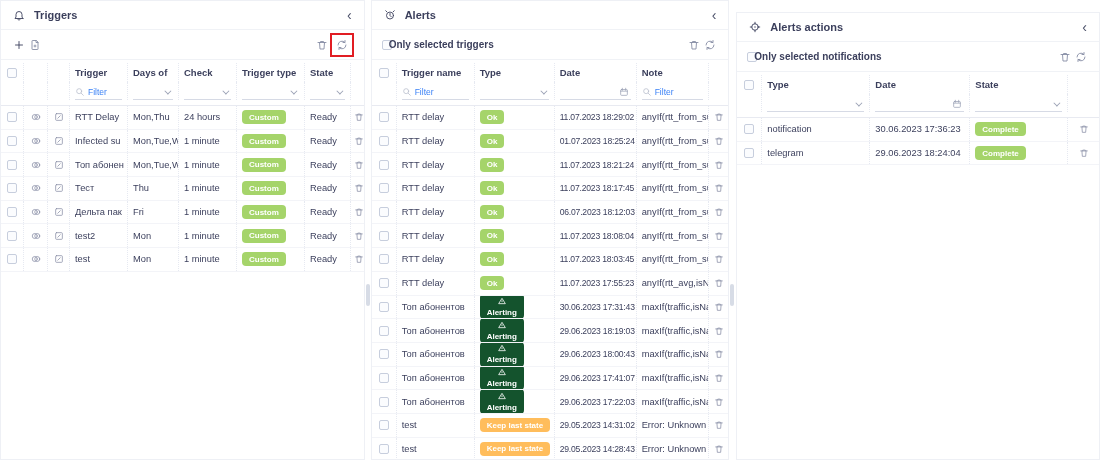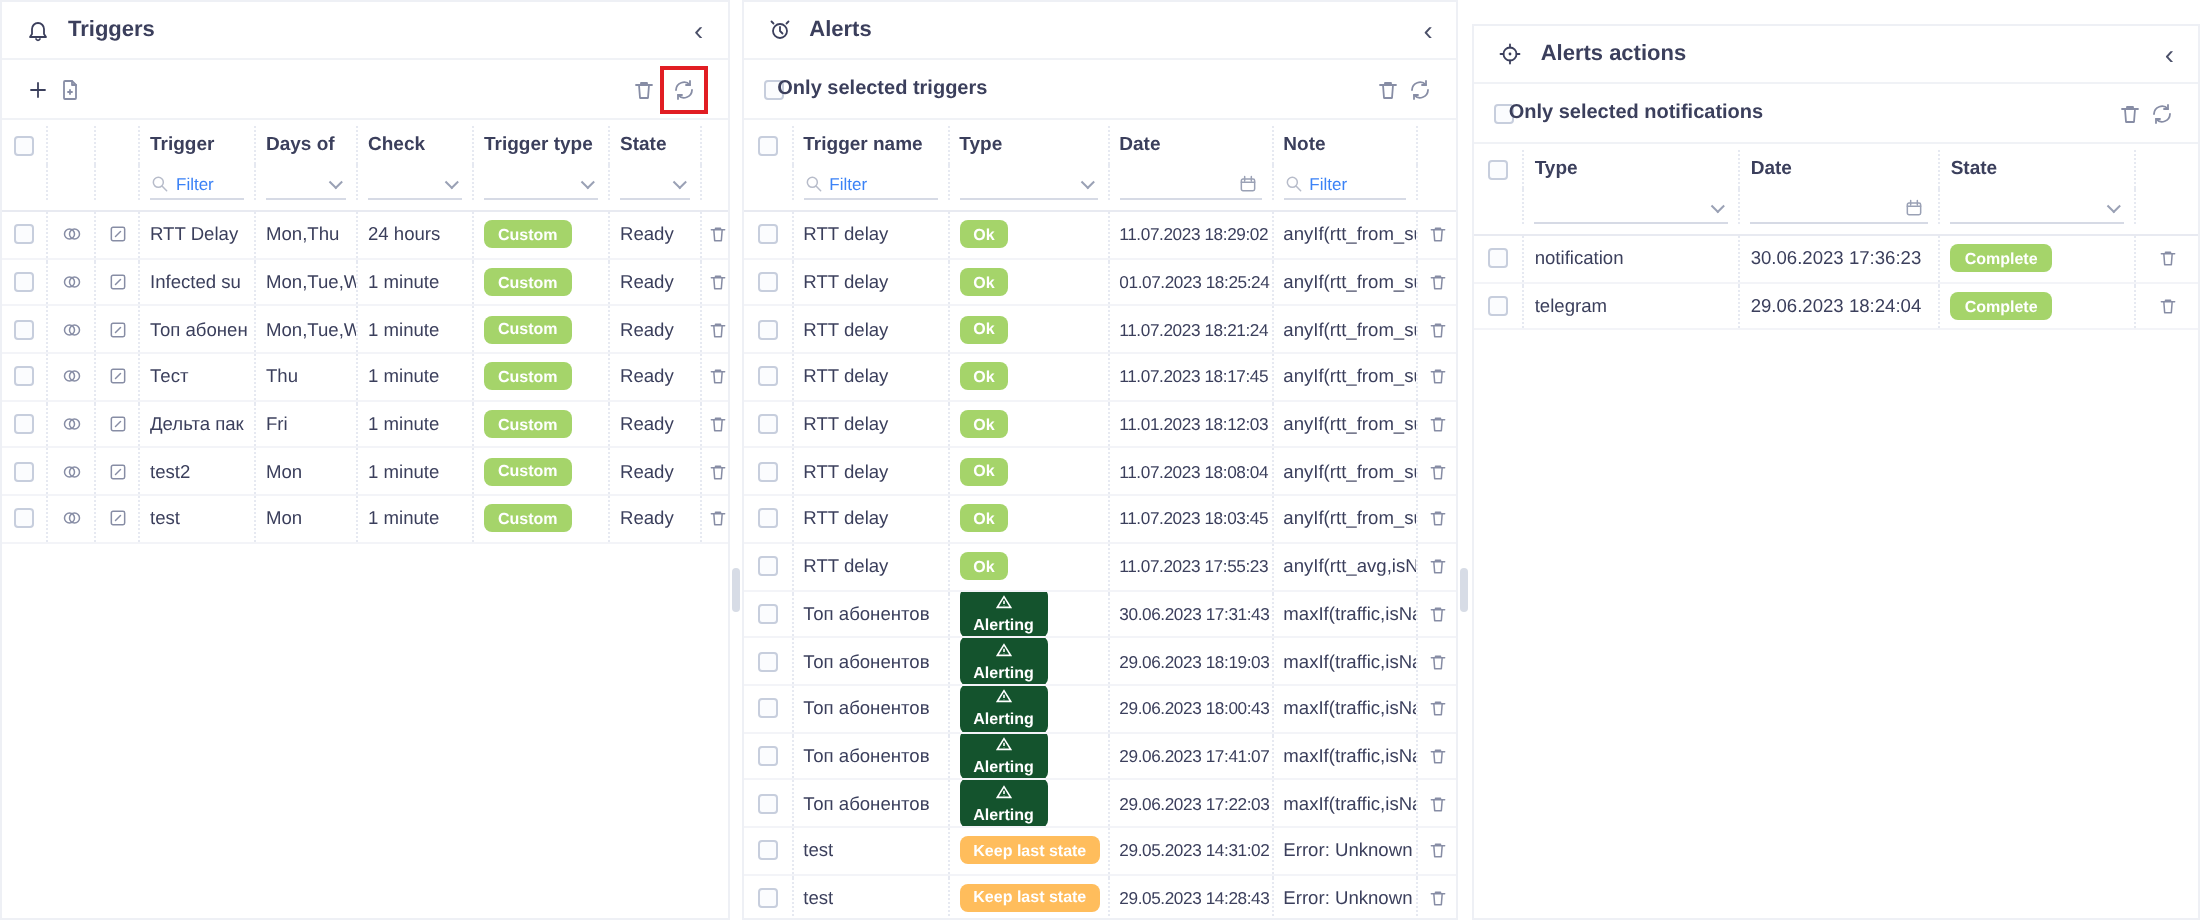--- a/index.html
+++ b/index.html
@@ -600,21 +600,21 @@
         <div class="grid ag row">
           <div class="cen">
             <span class="cb"></span>
           </div>
           <div class="cell">RTT delay</div>
           <div class="cell">
             <span class="badge bk-green">
             <span>Ok</span>
             </span>
           </div>
-          <div class="cell dt">11.01.2023 18:12:03</div>
+          <div class="cell dt">06.07.2023 18:12:03</div>
           <div class="cell">anyIf(rtt_from_sub</div>
           <div class="cen">
             <span class="ibtn">
             <svg class="ic sm" viewBox="0 0 24 24">
                 <path d="M4 7h16M9 7V5h6v2M7 7l1 13h8l1-13"></path>
               </svg>
             </span>
           </div>
         </div>
 

